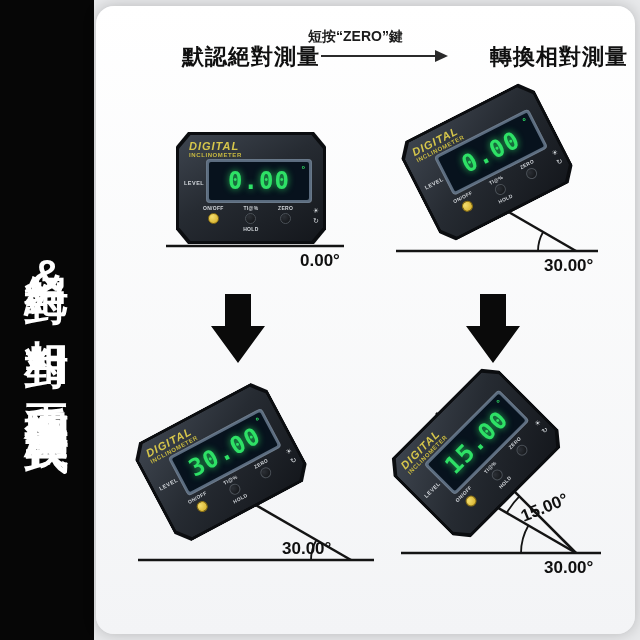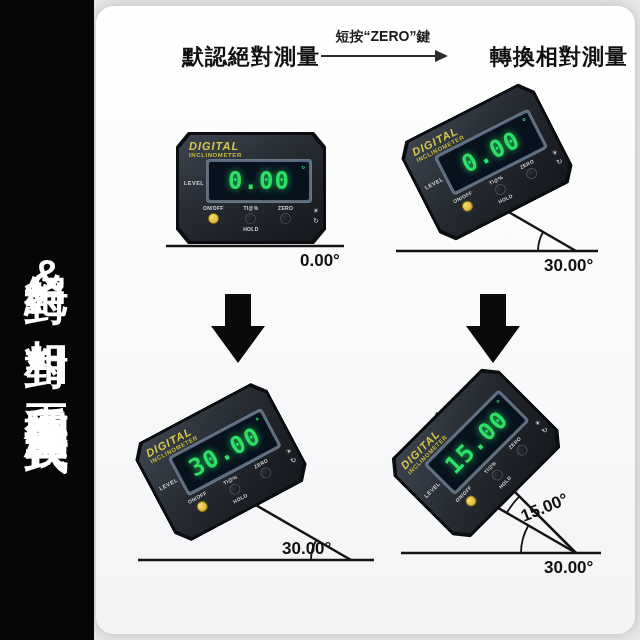--- a/index.html
+++ b/index.html
@@ -16,21 +16,21 @@
   .panel{position:absolute;left:96px;top:6px;width:539px;height:628px;
     background:linear-gradient(#ffffff,#f3f4f6);border-radius:18px;
     box-shadow:0 0 14px rgba(0,0,0,.20);}
 
   .underlay{position:absolute;left:0;top:0;z-index:1;}
 
   
   .hdr-left,.hdr-right{position:absolute;z-index:3;font-size:22px;font-weight:800;color:#101010;letter-spacing:1px;}
   .hdr-left{left:86px;top:36px;}
   .hdr-right{left:358px;top:36px;padding-left:36px;}
-  .hdr-arrow-label{position:absolute;z-index:3;left:212px;top:22px;width:150px;text-align:center;
+  .hdr-arrow-label{position:absolute;z-index:3;left:212px;top:22px;width:150px;text-align:left;
     font-size:14px;font-weight:600;color:#1c1c1c;}
 
   
   .angle-label{position:absolute;z-index:3;font-size:17px;font-weight:700;color:#101010;white-space:nowrap;}
 
   
   .device{position:absolute;width:150px;height:112px;z-index:2;}
   .dev-base{position:absolute;inset:0;background:#0b0d10;
     clip-path:polygon(8% 0,92% 0,100% 13%,100% 87%,92% 100%,8% 100%,0 87%,0 13%);}
   .dev-face{position:absolute;inset:3px;background:linear-gradient(150deg,#3e454f 0%,#262b32 45%,#14171c 100%);

